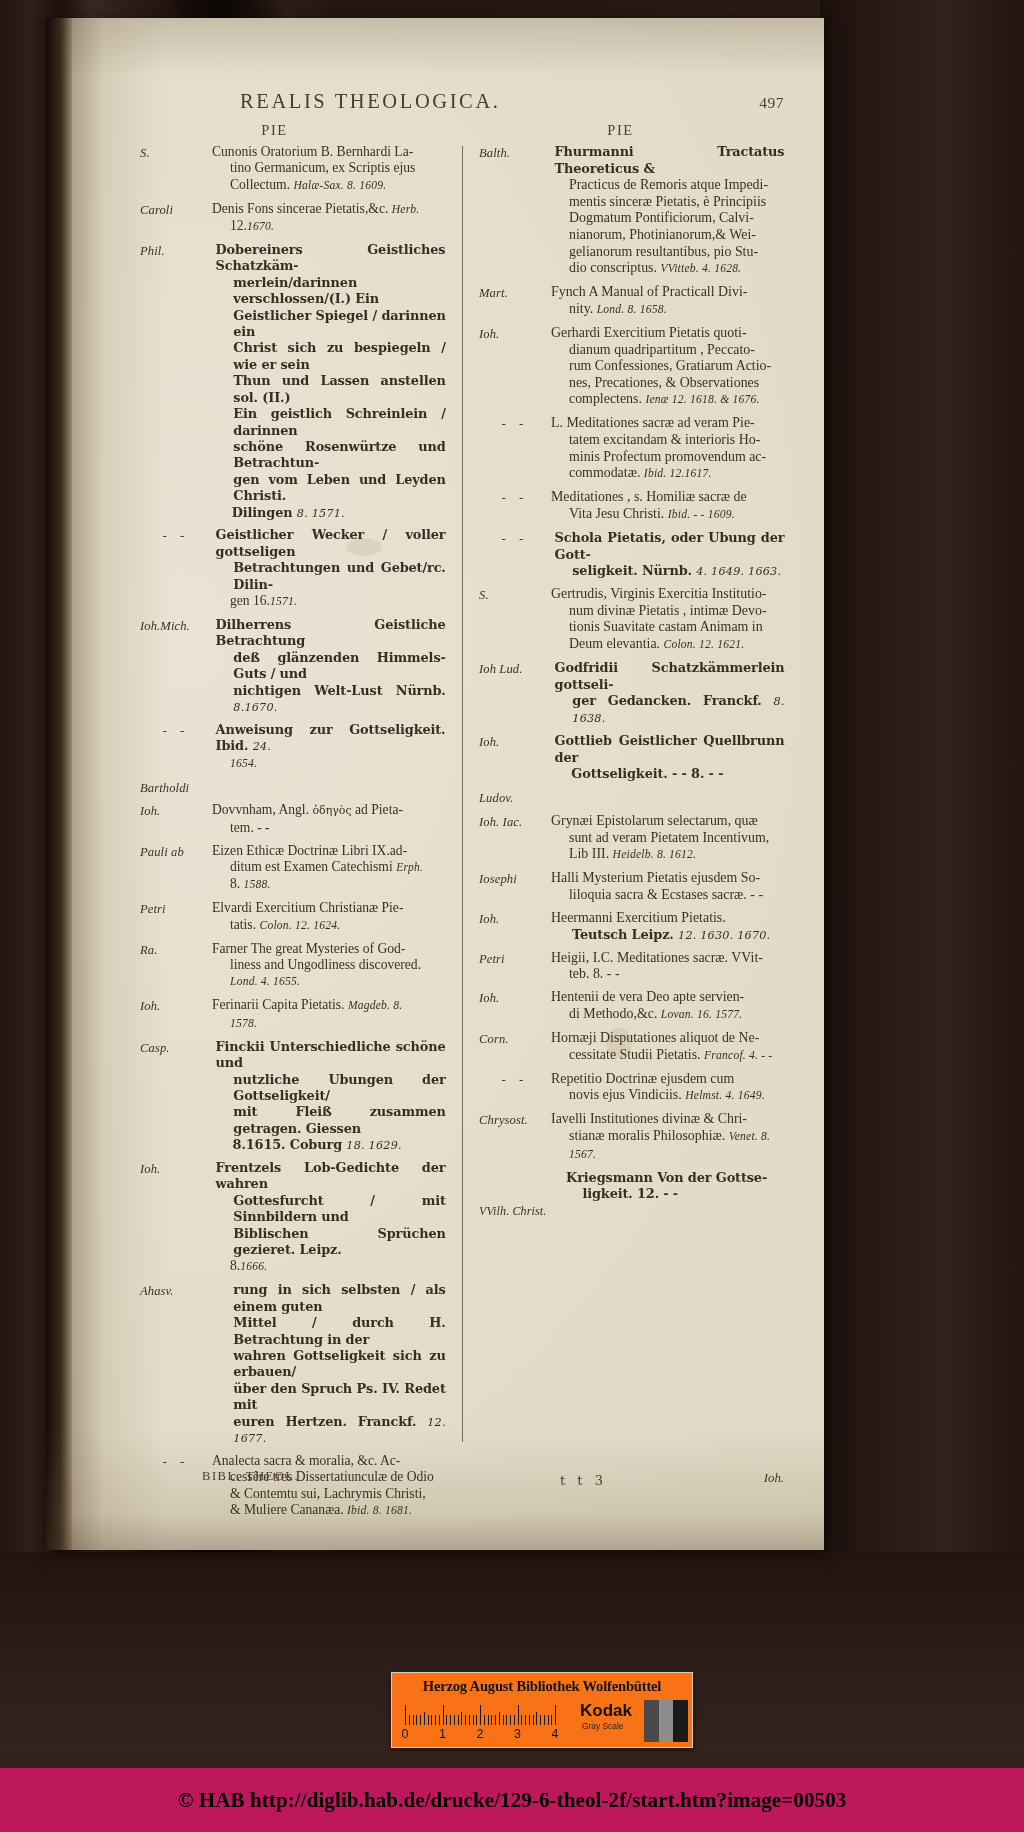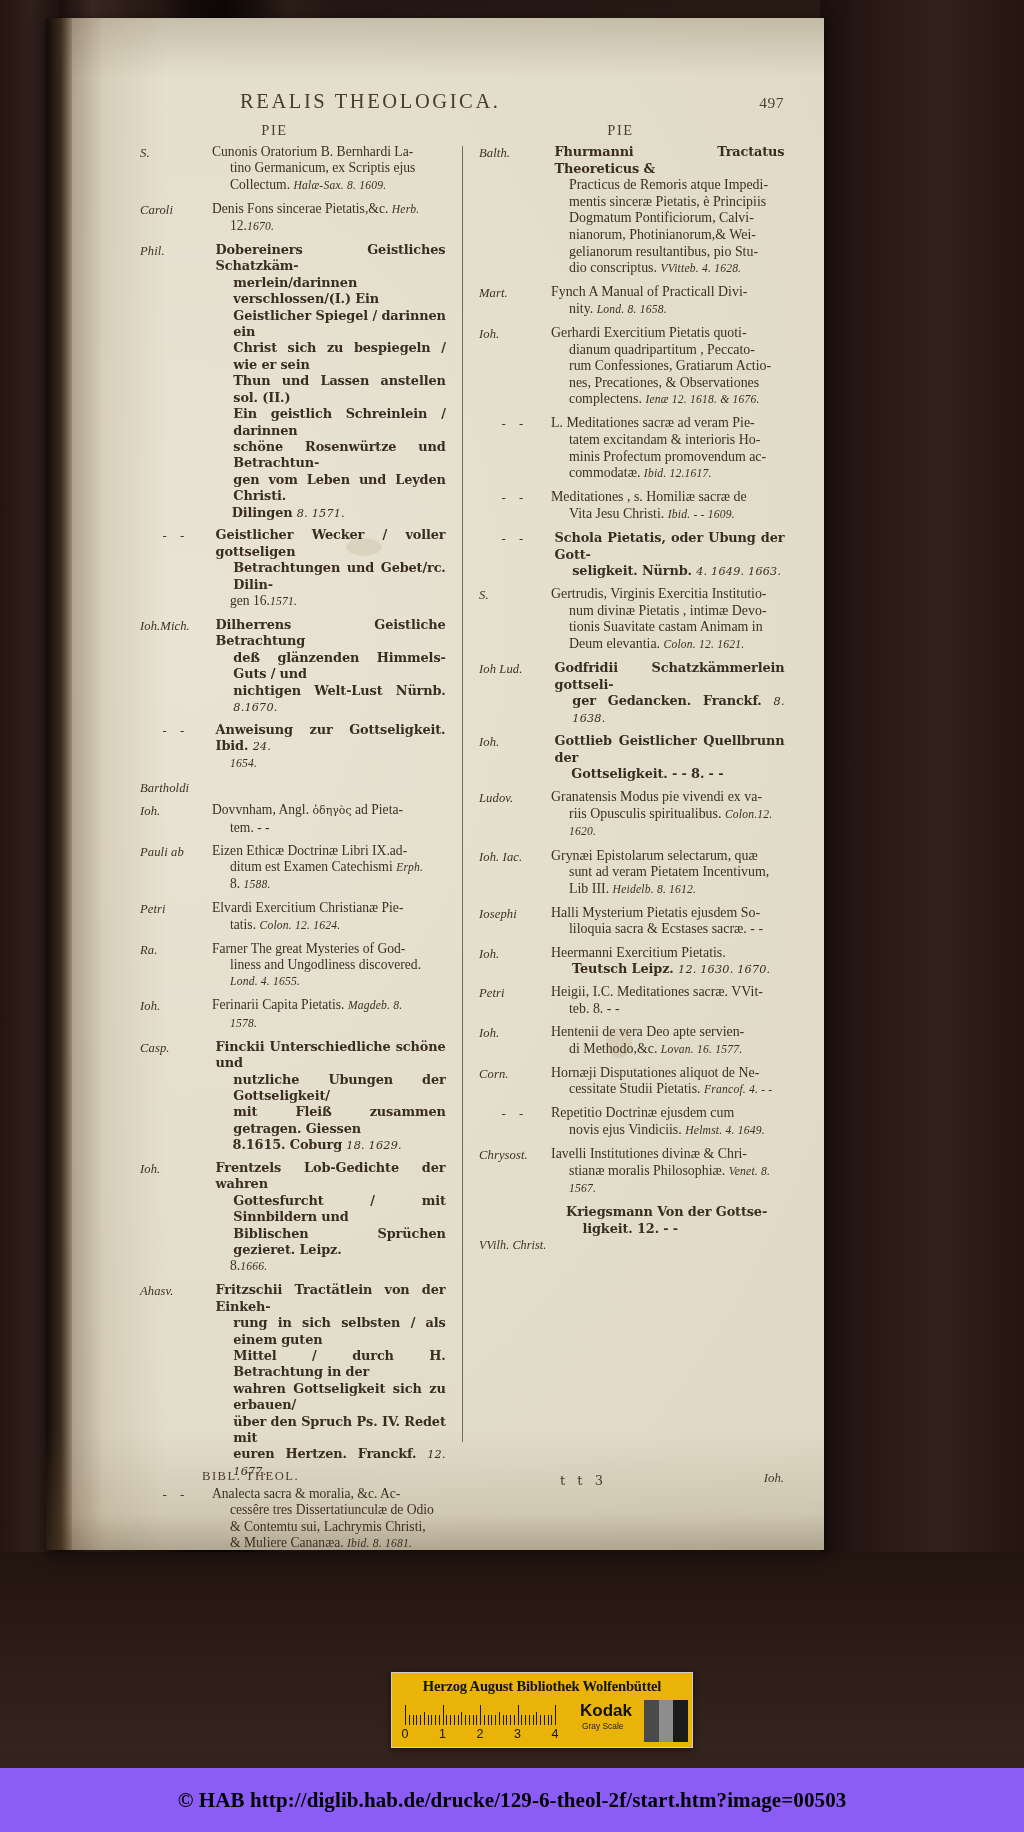--- a/index.html
+++ b/index.html
@@ -92,42 +92,42 @@
   
   .sigline{position:relative;height:26px;margin-top:2px;}
   .bibl{position:absolute;left:62px;top:0;font-size:12.6px;letter-spacing:1.5px;color:#4a3b2c;}
   .sheetsig{position:absolute;left:420px;top:4px;font-size:13px;letter-spacing:4px;color:#4a3b2c;
     font-family:"DejaVu Serif", serif;}
   .catchword{position:absolute;right:4px;top:2px;font-size:12.8px;font-style:italic;color:#45372a;}
 
   
   .plaque{
     position:absolute;left:391px;top:1672px;width:300px;height:74px;
-    background:#eab308;border:1px solid #cfcfc6;
+    background:#f97316;border:1px solid #cfcfc6;
     box-shadow:0 2px 6px rgba(0,0,0,.5);
   }
   .plaque .pname{
     position:absolute;left:8px;top:5px;width:284px;text-align:center;
     font-family:"Liberation Serif", serif;font-weight:700;font-size:14.6px;color:#141414;
     letter-spacing:-.2px;
   }
   .ruler{position:absolute;left:13px;top:28px;width:168px;height:40px;}
   .tick{position:absolute;bottom:16px;width:1px;background:#1a1a1a;}
   .rnum{position:absolute;bottom:0;font-family:"Liberation Sans", sans-serif;
     font-size:12.5px;color:#141414;transform:translateX(-50%);}
   .kodak{position:absolute;left:188px;top:28px;
     font-family:"Liberation Sans", sans-serif;font-weight:700;font-size:17px;color:#111;}
   .grayscale-lbl{position:absolute;left:190px;top:48px;
     font-family:"Liberation Sans", sans-serif;font-size:8.4px;color:#222;text-align:right;}
   .patches{position:absolute;right:4px;top:27px;width:44px;height:42px;display:flex;}
   .patches span{flex:1;height:100%;}
 
   
   .footerbar{
-    position:absolute;left:0;top:1768px;width:1024px;height:64px;background:#8b5cf6;
+    position:absolute;left:0;top:1768px;width:1024px;height:64px;background:#be185d;
     display:flex;align-items:center;justify-content:center;text-align:center;
   }
   .footerbar .ftext{
     font-family:"Liberation Serif", serif;font-weight:700;font-size:21px;color:#000;
     letter-spacing:.1px;white-space:nowrap;
   }
 </style>
 </head>
 <body>
 
@@ -264,21 +264,20 @@
               <div class="body">
                 <span class="l"><span class="fr">Frentzels Lob-Gedichte der wahren</span></span>
                 <span class="l i"><span class="fr">Gottesfurcht / mit Sinnbildern und</span></span>
                 <span class="l i"><span class="fr">Biblischen Sprüchen gezieret. Leipz.</span></span>
                 <span class="l i">8.<span class="sm">1666.</span></span>
               </div>
             </div>
             <div class="entry">
               <div class="lemma">Ahasv.</div>
               <div class="body">
-                <span class="l"><span class="fr">Fritzschii Tractätlein von der Einkeh-</span></span>
                 <span class="l i"><span class="fr">rung in sich selbsten / als einem guten</span></span>
                 <span class="l i"><span class="fr">Mittel / durch H. Betrachtung in der</span></span>
                 <span class="l i"><span class="fr">wahren Gottseligkeit sich zu erbauen/</span></span>
                 <span class="l i"><span class="fr">über den Spruch Ps. IV. Redet mit</span></span>
                 <span class="l i"><span class="fr">euren Hertzen. Franckf. <span class="sm" style="font-weight:400">12. 1677.</span></span></span>
               </div>
             </div>
             <div class="entry">
               <div class="lemma dash">- -</div>
               <div class="body">
@@ -364,25 +363,20 @@
             </div>
             <div class="entry">
               <div class="lemma">Ioh.</div>
               <div class="body">
                 <span class="l"><span class="fr">Gottlieb Geistlicher Quellbrunn der</span></span>
                 <span class="l i"><span class="fr">Gottseligkeit. - - 8. - -</span></span>
               </div>
             </div>
             <div class="entry">
               <div class="lemma">Ludov.</div>
-              <div class="body">
-                <span class="l">Granatensis Modus pie vivendi ex va-</span>
-                <span class="l i">riis Opusculis spiritualibus. <span class="sm">Colon.12.</span></span>
-                <span class="l i"><span class="sm">1620.</span></span>
-              </div>
             </div>
             <div class="entry">
               <div class="lemma">Ioh. Iac.</div>
               <div class="body">
                 <span class="l">Grynæi Epistolarum selectarum, quæ</span>
                 <span class="l i">sunt ad veram Pietatem Incentivum,</span>
                 <span class="l i">Lib III. <span class="sm">Heidelb. 8. 1612.</span></span>
               </div>
             </div>
             <div class="entry">

